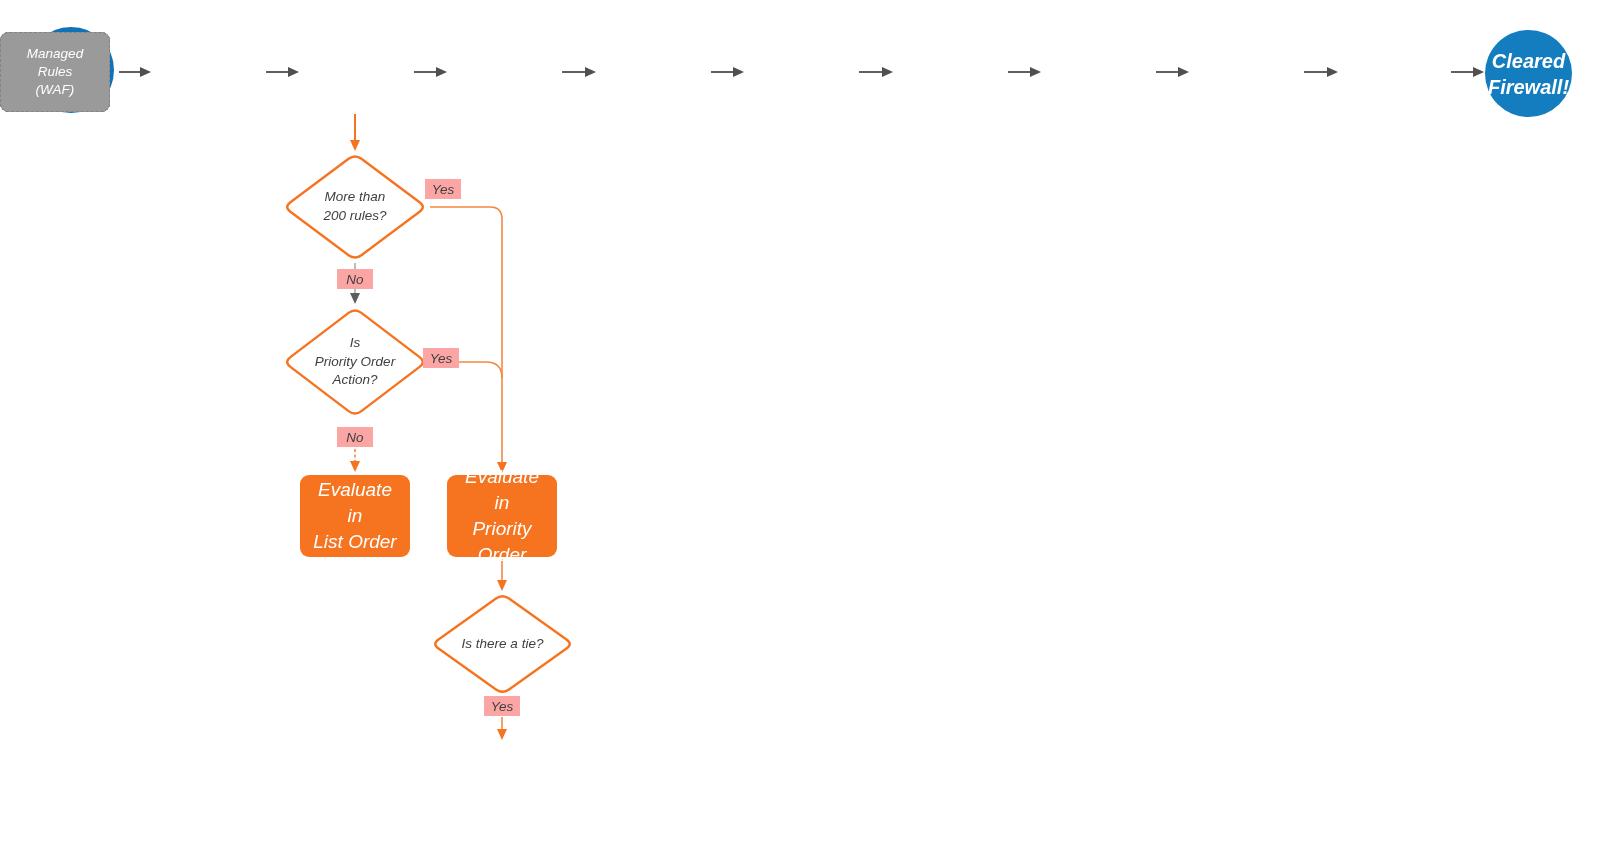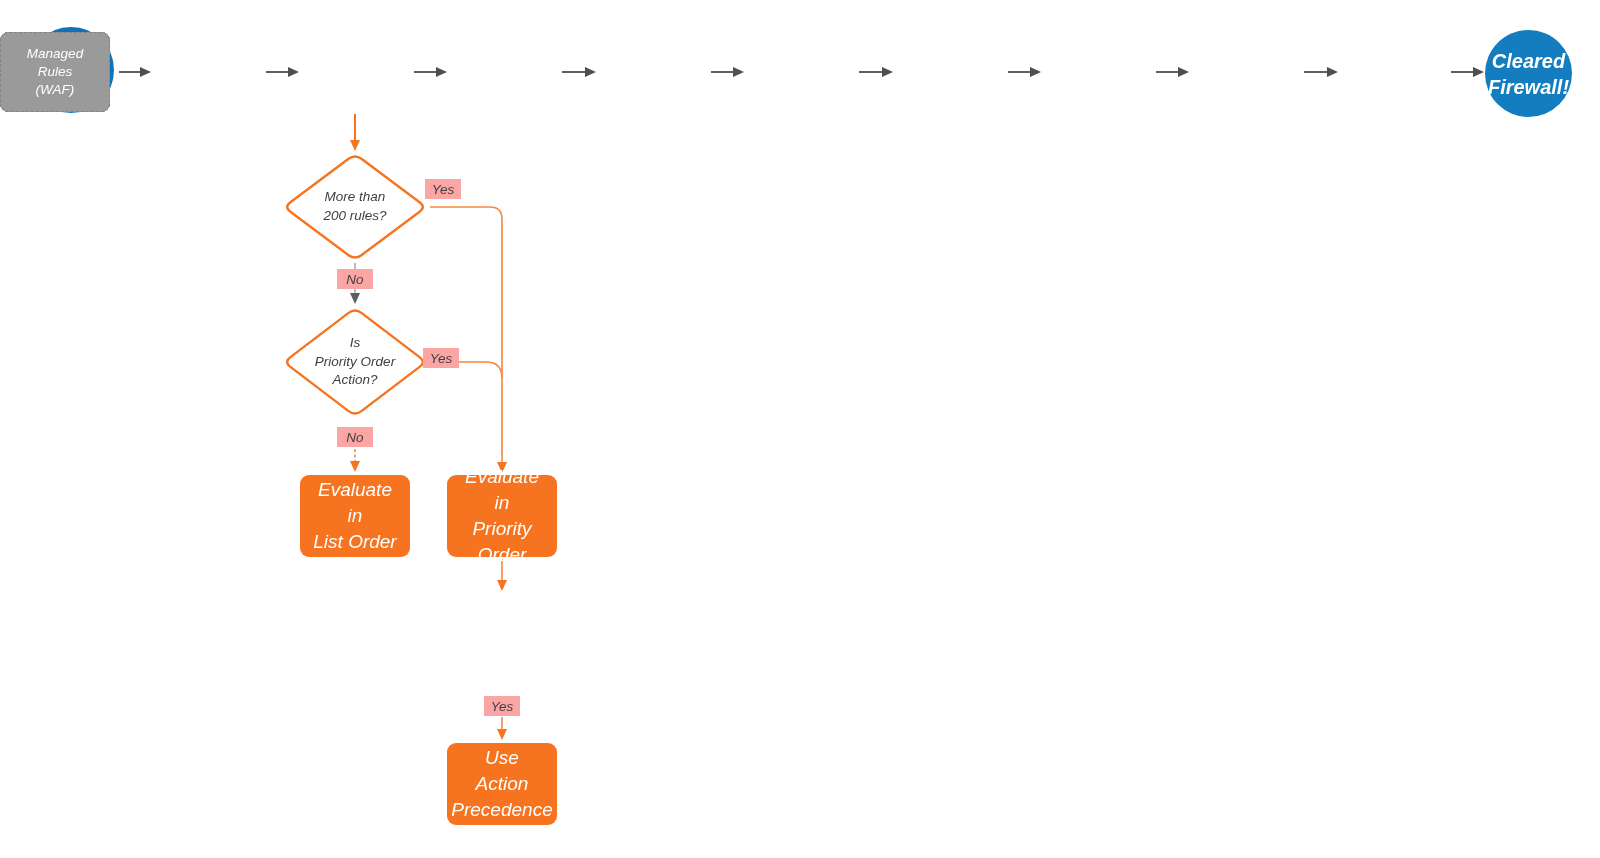--- a/index.html
+++ b/index.html
@@ -155,36 +155,37 @@
 
   <div class="diamond" id="d2">
     <svg width="146" height="112" viewBox="0 0 146 112">
       <path class="dshape" d="M79.4,6.9 L137.6,51.1 Q144,56 137.6,60.9 L79.4,105.1 Q73,110 66.6,105.1 L8.4,60.9 Q2,56 8.4,51.1 L66.6,6.9 Q73,2 79.4,6.9 Z"></path>
     </svg>
     <div class="dtext lbl">Is
 Priority Order
 Action?</div>
   </div>
 
+  <div class="diamond" id="d3">
+    <svg width="145" height="104" viewBox="0 0 145 104">
+      <path class="dshape" d="M79,6.6 L136.5,47.4 Q143,52 136.5,56.6 L79,97.4 Q72.5,102 66,97.4 L8.5,56.6 Q2,52 8.5,47.4 L66,6.6 Q72.5,2 79,6.6 Z"></path>
+    </svg>
+    <div class="dtext lbl">Is there a tie?</div>
+  </div>
 
   <div class="node action" id="a-list">
     <span class="lbl">Evaluate
 in
 List Order</span>
   </div>
   <div class="node action" id="a-pri">
     <span class="lbl">Evaluate
 in
 Priority Order</span>
   </div>
-  <div class="node action" id="a-act">
-    <span class="lbl">Use
-Action
-Precedence</span>
-  </div>
 
   <div class="edge-lbl" id="l-d1yes">Yes</div>
   <div class="edge-lbl" id="l-d1no">No</div>
   <div class="edge-lbl" id="l-d2yes">Yes</div>
   <div class="edge-lbl" id="l-d2no">No</div>
   <div class="edge-lbl" id="l-d3yes">Yes</div>
 
 </div>
 
 </body></html>

